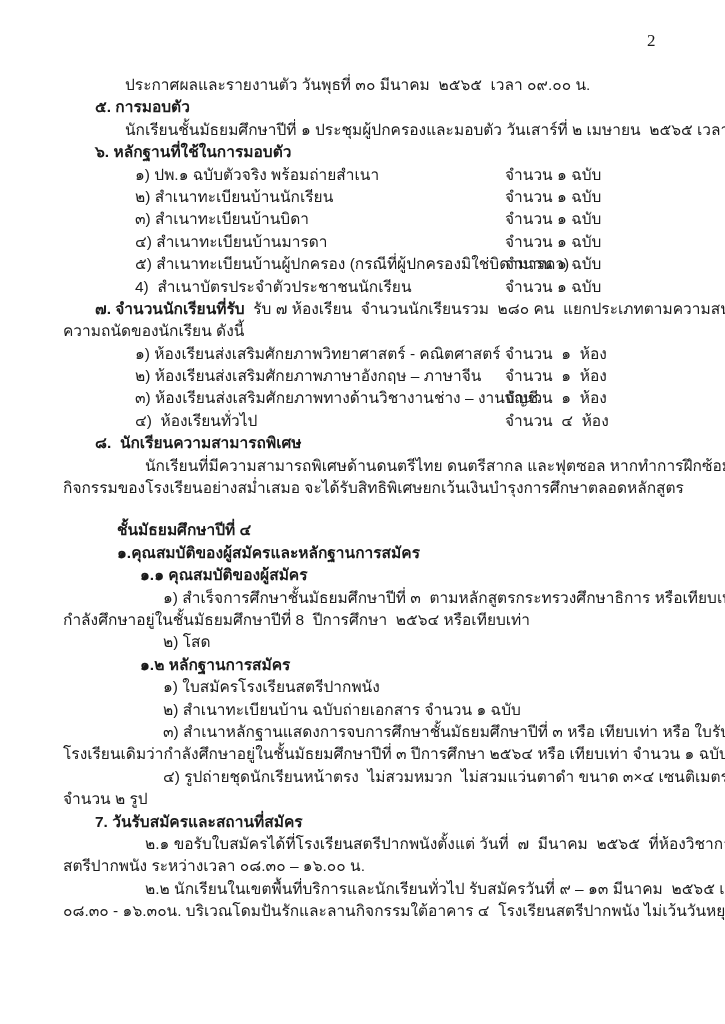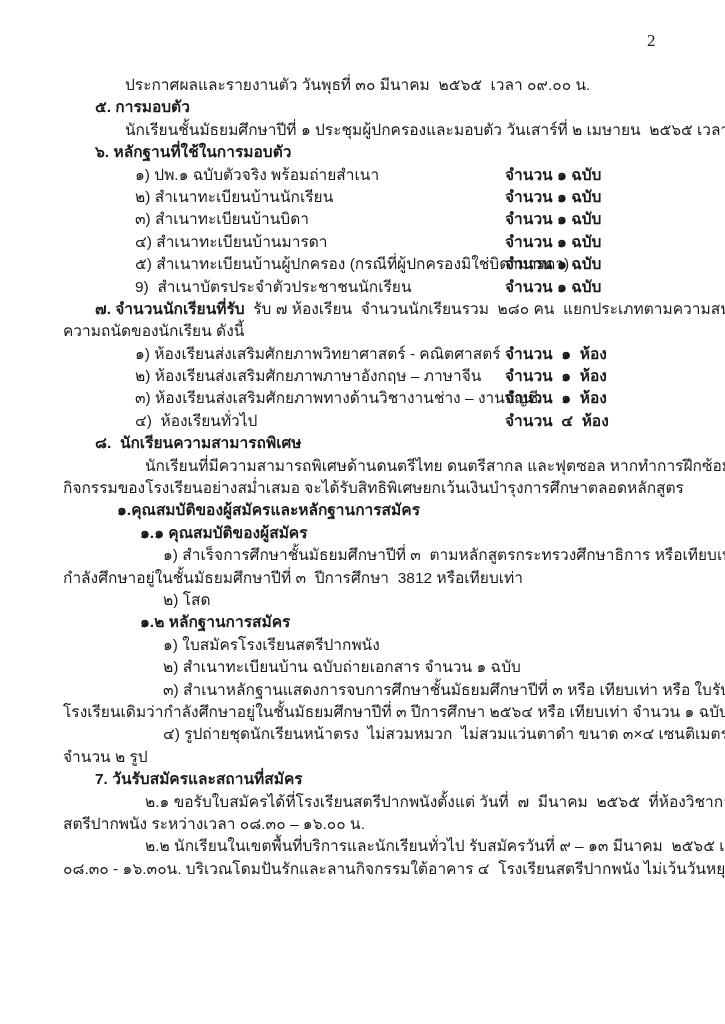--- a/index.html
+++ b/index.html
@@ -37,21 +37,21 @@
     line-height: 22.4px;
     white-space: pre;
   }
   .line .b { font-weight: bold; }
   .line .t { font-weight: normal; margin-top: 31px; }
   .qty {
     position: absolute;
     left: 442px;
     top: 0;
     white-space: pre;
-    font-weight: bold;
+    font-weight: normal;
   }
   
   .role-para1   { padding-left: 62px; }
   .role-head    { padding-left: 32px; }
   .role-item    { padding-left: 72px; }
   .role-wrap    { padding-left: 0; }
   .role-m4head  { padding-left: 54px; }
   .role-subhead { padding-left: 77px; }
   .role-m4item  { padding-left: 100px; }
   .role-m4para  { padding-left: 82px; }
@@ -64,34 +64,35 @@
   <div class="doc-body">
       <div class="line role-para1"><span class="t">ประกาศผลและรายงานตัว วันพุธที่ ๓๐ มีนาคม  ๒๕๖๕  เวลา ๐๙.๐๐ น.</span></div>
       <div class="line role-head"><span class="b">๕. การมอบตัว</span></div>
       <div class="line role-para1"><span class="t">นักเรียนชั้นมัธยมศึกษาปีที่ ๑ ประชุมผู้ปกครองและมอบตัว วันเสาร์ที่ ๒ เมษายน  ๒๕๖๕ เวลา ๐๙.๐๐ น.</span></div>
       <div class="line role-head"><span class="b">๖. หลักฐานที่ใช้ในการมอบตัว</span></div>
       <div class="line role-item"><span class="t">๑) ปพ.๑ ฉบับตัวจริง พร้อมถ่ายสำเนา</span><span class="qty">จำนวน ๑ ฉบับ</span></div>
       <div class="line role-item"><span class="t">๒) สำเนาทะเบียนบ้านนักเรียน</span><span class="qty">จำนวน ๑ ฉบับ</span></div>
       <div class="line role-item"><span class="t">๓) สำเนาทะเบียนบ้านบิดา</span><span class="qty">จำนวน ๑ ฉบับ</span></div>
       <div class="line role-item"><span class="t">๔) สำเนาทะเบียนบ้านมารดา</span><span class="qty">จำนวน ๑ ฉบับ</span></div>
       <div class="line role-item"><span class="t">๕) สำเนาทะเบียนบ้านผู้ปกครอง (กรณีที่ผู้ปกครองมิใช่บิดามารดา)</span><span class="qty">จำนวน ๑ ฉบับ</span></div>
-      <div class="line role-item"><span class="t">9)  สำเนาบัตรประจำตัวประชาชนนักเรียน</span><span class="qty">จำนวน ๑ ฉบับ</span></div>
+      <div class="line role-item"><span class="t">4)  สำเนาบัตรประจำตัวประชาชนนักเรียน</span><span class="qty">จำนวน ๑ ฉบับ</span></div>
       <div class="line role-head"><span class="b">๗. จำนวนนักเรียนที่รับ</span><span class="t">  รับ ๗ ห้องเรียน  จำนวนนักเรียนรวม  ๒๘๐ คน  แยกประเภทตามความสนใจและ</span></div>
       <div class="line role-wrap"><span class="t">ความถนัดของนักเรียน ดังนี้</span></div>
       <div class="line role-item"><span class="t">๑) ห้องเรียนส่งเสริมศักยภาพวิทยาศาสตร์ - คณิตศาสตร์</span><span class="qty">จำนวน  ๑  ห้อง</span></div>
       <div class="line role-item"><span class="t">๒) ห้องเรียนส่งเสริมศักยภาพภาษาอังกฤษ – ภาษาจีน</span><span class="qty">จำนวน  ๑  ห้อง</span></div>
       <div class="line role-item"><span class="t">๓) ห้องเรียนส่งเสริมศักยภาพทางด้านวิชางานช่าง – งานบัญชี</span><span class="qty">จำนวน  ๑  ห้อง</span></div>
       <div class="line role-item"><span class="t">๔)  ห้องเรียนทั่วไป</span><span class="qty">จำนวน  ๔  ห้อง</span></div>
       <div class="line role-head"><span class="b">๘.  นักเรียนความสามารถพิเศษ</span></div>
       <div class="line role-m4para"><span class="t">นักเรียนที่มีความสามารถพิเศษด้านดนตรีไทย ดนตรีสากล และฟุตซอล หากทำการฝึกซ้อมและร่วม</span></div>
       <div class="line role-wrap"><span class="t">กิจกรรมของโรงเรียนอย่างสม่ำเสมอ จะได้รับสิทธิพิเศษยกเว้นเงินบำรุงการศึกษาตลอดหลักสูตร</span></div>
+      <div class="line role-m4head" style="margin-top: 20px;"><span class="b">ชั้นมัธยมศึกษาปีที่ ๔</span></div>
       <div class="line role-m4head" style="margin-top: 0;"><span class="b">๑.คุณสมบัติของผู้สมัครและหลักฐานการสมัคร</span></div>
       <div class="line role-subhead"><span class="b">๑.๑ คุณสมบัติของผู้สมัคร</span></div>
       <div class="line role-m4item"><span class="t">๑) สำเร็จการศึกษาชั้นมัธยมศึกษาปีที่ ๓  ตามหลักสูตรกระทรวงศึกษาธิการ หรือเทียบเท่า หรือ</span></div>
-      <div class="line role-wrap"><span class="t">กำลังศึกษาอยู่ในชั้นมัธยมศึกษาปีที่ ๓  ปีการศึกษา  3812 หรือเทียบเท่า</span></div>
+      <div class="line role-wrap"><span class="t">กำลังศึกษาอยู่ในชั้นมัธยมศึกษาปีที่ 8  ปีการศึกษา  ๒๕๖๔ หรือเทียบเท่า</span></div>
       <div class="line role-m4item"><span class="t">๒) โสด</span></div>
       <div class="line role-subhead"><span class="b">๑.๒ หลักฐานการสมัคร</span></div>
       <div class="line role-m4item"><span class="t">๑) ใบสมัครโรงเรียนสตรีปากพนัง</span></div>
       <div class="line role-m4item"><span class="t">๒) สำเนาทะเบียนบ้าน ฉบับถ่ายเอกสาร จำนวน ๑ ฉบับ</span></div>
       <div class="line role-m4item"><span class="t">๓) สำเนาหลักฐานแสดงการจบการศึกษาชั้นมัธยมศึกษาปีที่ ๓ หรือ เทียบเท่า หรือ ใบรับรองจาก</span></div>
       <div class="line role-wrap"><span class="t">โรงเรียนเดิมว่ากำลังศึกษาอยู่ในชั้นมัธยมศึกษาปีที่ ๓ ปีการศึกษา ๒๕๖๔ หรือ เทียบเท่า จำนวน ๑ ฉบับ</span></div>
       <div class="line role-m4item"><span class="t">๔) รูปถ่ายชุดนักเรียนหน้าตรง  ไม่สวมหมวก  ไม่สวมแว่นตาดำ ขนาด ๓×๔ เซนติเมตร</span></div>
       <div class="line role-wrap"><span class="t">จำนวน ๒ รูป</span></div>
       <div class="line role-head"><span class="b">7. วันรับสมัครและสถานที่สมัคร</span></div>
       <div class="line role-m4para"><span class="t">๒.๑ ขอรับใบสมัครได้ที่โรงเรียนสตรีปากพนังตั้งแต่ วันที่  ๗  มีนาคม  ๒๕๖๕  ที่ห้องวิชาการ โรงเรียน</span></div>

